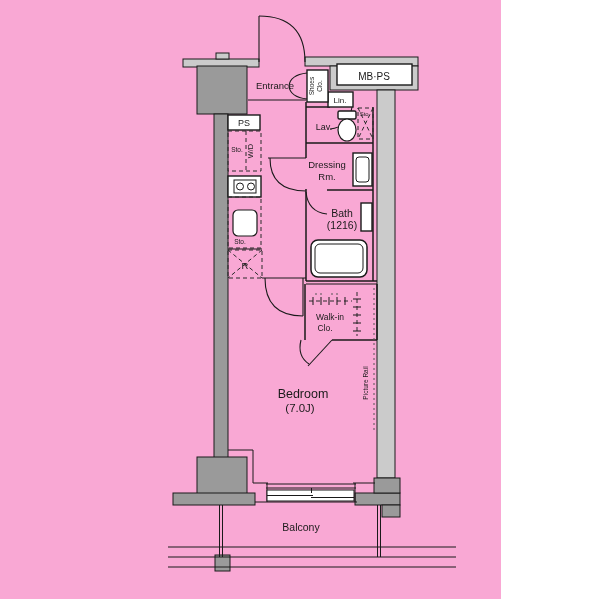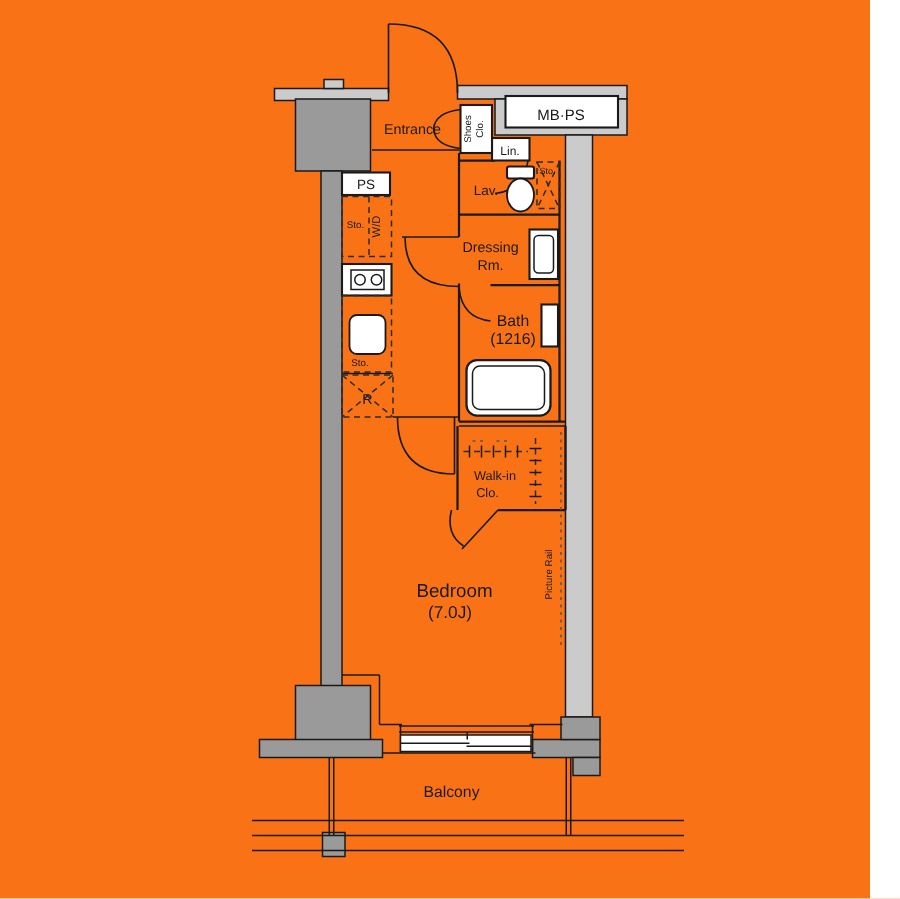--- a/index.html
+++ b/index.html
@@ -1,16 +1,16 @@
 <!DOCTYPE html>
 <html><head>
 <meta charset="utf-8">
 <style>
   html,body{margin:0;padding:0;background:#ffffff;}
-  .stage{position:relative;width:580px;height:599px;background:#f97316;overflow:hidden;text-align:right;}
+  .stage{position:relative;width:501px;height:599px;background:#f9a8d4;overflow:hidden;text-align:right;}
   svg{position:absolute;left:0;top:0;}
   svg text{font-family:"Liberation Sans","DejaVu Sans",sans-serif;fill:#1a1a1a;}
   .ln{stroke:#1a1a1a;stroke-width:1.5;fill:none;stroke-linecap:butt;}
   .thin{stroke-width:1;}
   .dash{stroke:#2b2b2b;stroke-width:1;fill:none;stroke-dasharray:4 3;}
   .microdash{stroke:#555;stroke-width:1;fill:none;stroke-dasharray:2 3;}
   .box{fill:#ffffff;stroke:#1a1a1a;stroke-width:1.4;}
   .wallrect{stroke:#1a1a1a;stroke-width:1;}
   .arc{stroke:#1a1a1a;stroke-width:1.1;fill:none;}
 </style>

